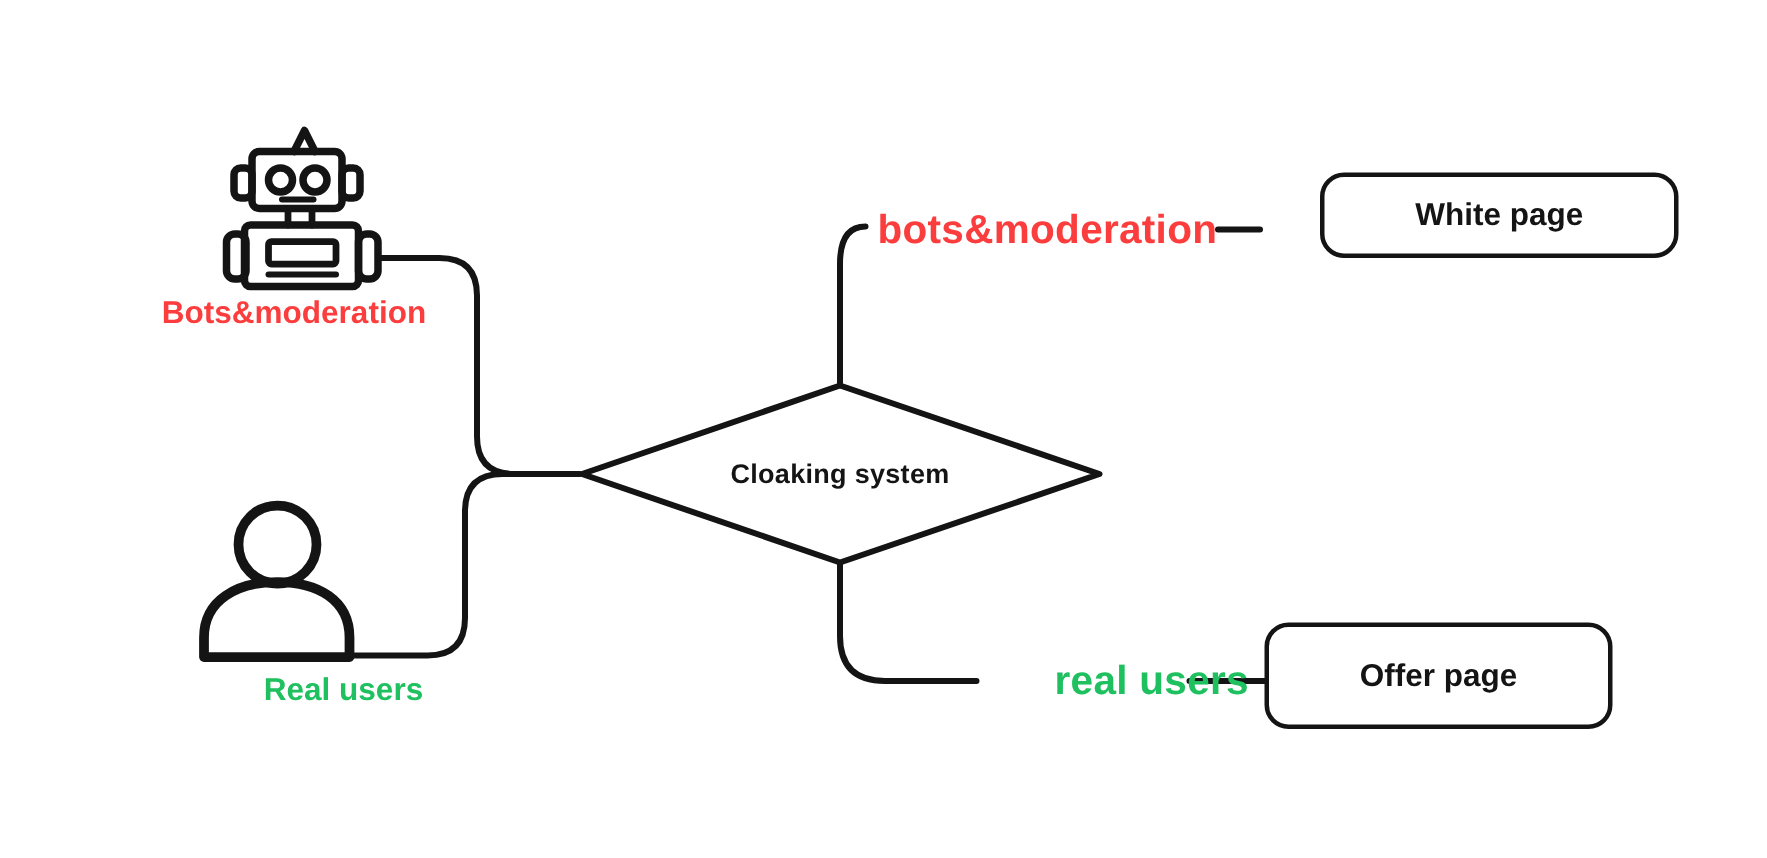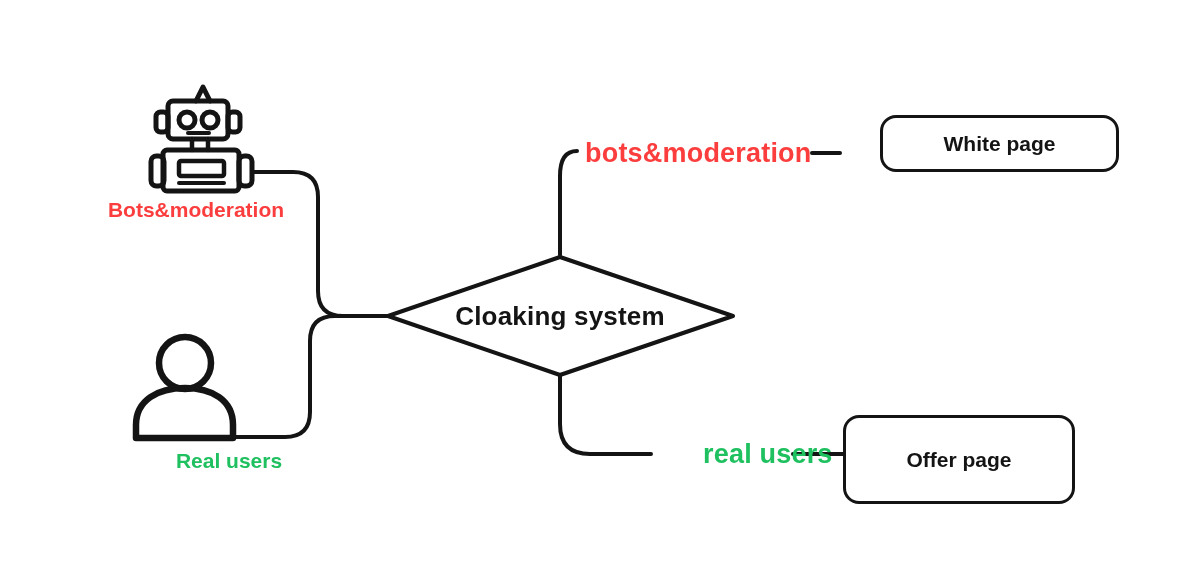--- a/index.html
+++ b/index.html
@@ -23,21 +23,21 @@
   .label {
     position: absolute;
     font-weight: bold;
     white-space: nowrap;
     line-height: 1;
   }
   .red   { color: var(--accent-red); }
   .green { color: var(--accent-green); margin-left: 44px; }
   .branch-label  { font-size: 27px; transform: translateY(-52%); letter-spacing: 0.2px; }
   .source-label  { font-size: 21px; transform: translate(-50%, -50%); }
-  .decision-label{ font-size: 26px; transform: translate(-50%, -54%); color: var(--stroke); letter-spacing: 0.2px; }
+  .decision-label{ font-size: 18px; transform: translate(-50%, -54%); color: var(--stroke); letter-spacing: 0.2px; }
   .node-box {
     position: absolute;
     box-sizing: border-box;
     border: 3.5px solid var(--stroke);
     border-radius: 16px;
     background: #ffffff;
     display: flex;
     align-items: center;
     justify-content: center;
     font-weight: bold;
@@ -93,17 +93,17 @@
   <div class="label decision-label" style="left:560px; top:317px;">Cloaking system</div>
 
   <div class="label branch-label red" style="left:585px; top:154px;">bots&amp;moderation</div>
 
   <div class="label branch-label green" style="left:659px; top:455px;">real users</div>
 
   <div class="node-box" style="left:838px; top:115px; width:239px; height:57px;margin-left:42px;">
     <span>White page</span>
   </div>
 
-  <div class="node-box" style="left:843px; top:415px; width:232px; height:89px;">
+  <div class="node-box" style="left:843px; top:415px; width:232px; height:71px;">
     <span>Offer page</span>
   </div>
 
 </div>
 
 </body></html>

